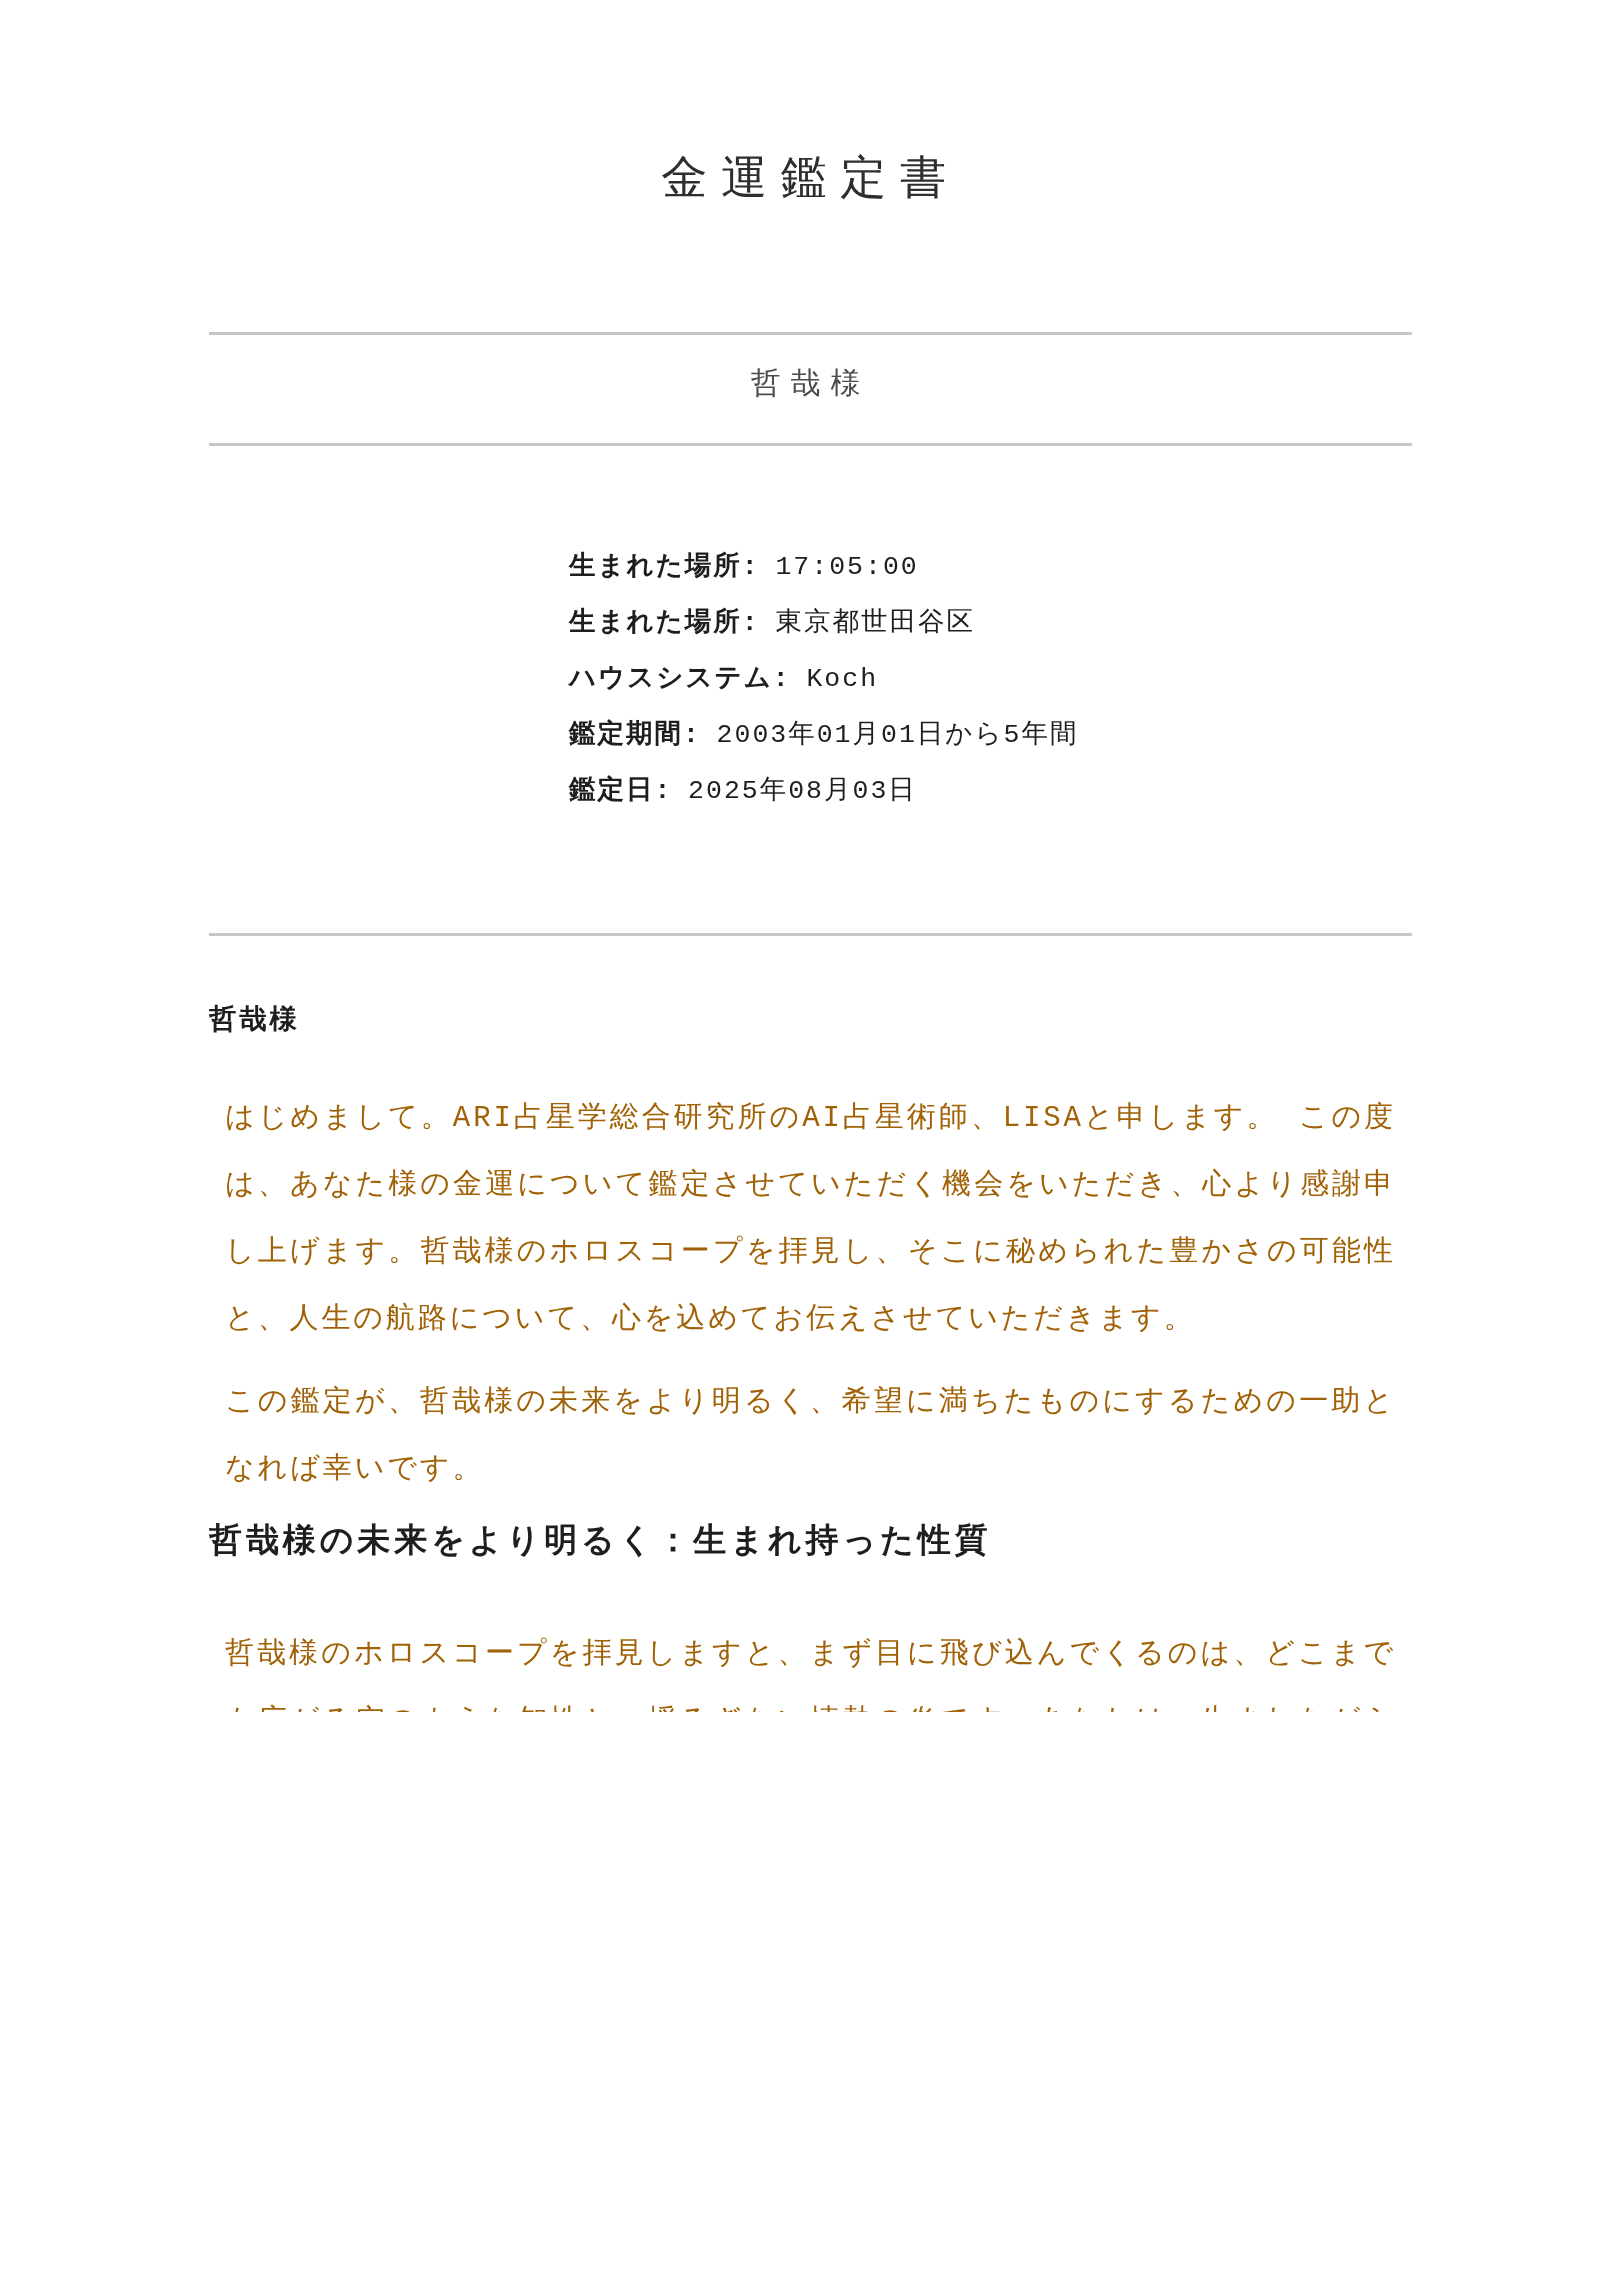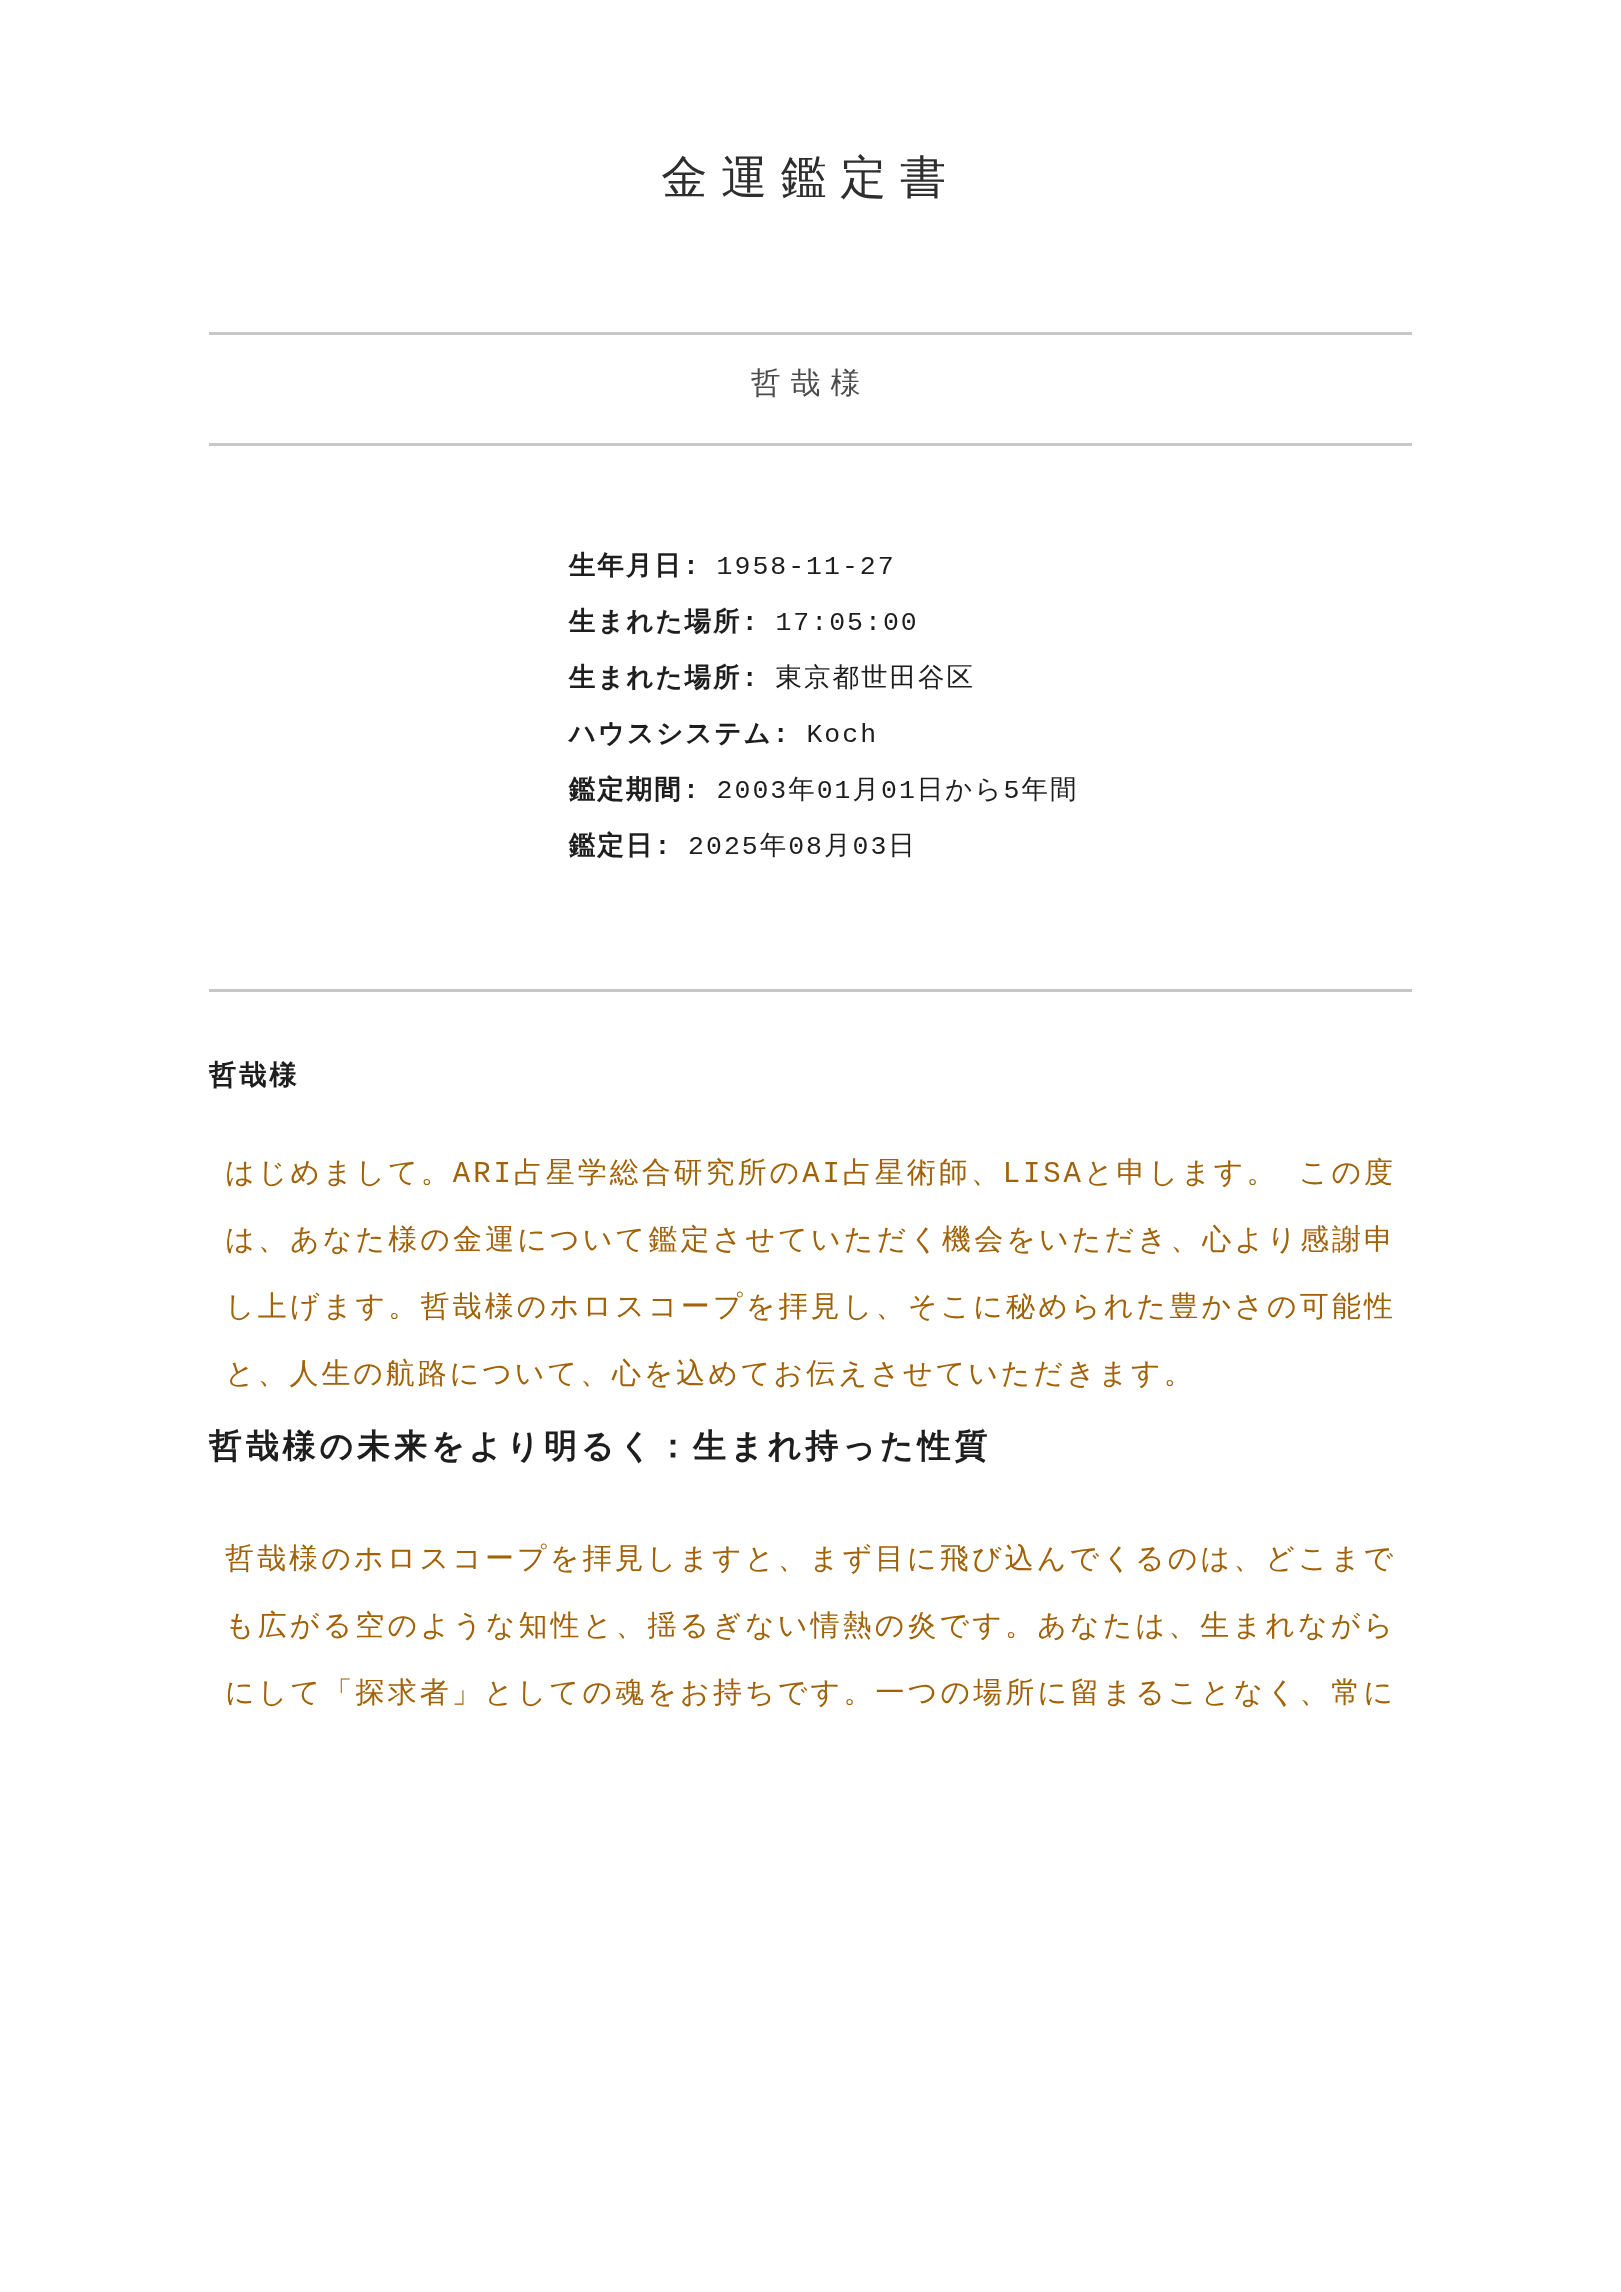--- a/index.html
+++ b/index.html
@@ -114,23 +114,20 @@
     <h1 class="report-title">金運鑑定書</h1>
 
     <div class="rule rule-1"></div>
 
     <div class="client-name">哲哉様</div>
 
     <div class="rule rule-2"></div>
 
     <div class="info-block">
       <div class="info-row">
-        <span class="info-label">生年月日:</span><span class="info-value">1958-11-27</span>
-      </div>
-      <div class="info-row">
         <span class="info-label">生まれた場所:</span><span class="info-value">17:05:00</span>
       </div>
       <div class="info-row">
         <span class="info-label">生まれた場所:</span><span class="info-value">東京都世田谷区</span>
       </div>
       <div class="info-row">
         <span class="info-label">ハウスシステム:</span><span class="info-value">Koch</span>
       </div>
       <div class="info-row">
         <span class="info-label">鑑定期間:</span><span class="info-value">2003年01月01日から5年間</span>
@@ -138,20 +135,21 @@
       <div class="info-row">
         <span class="info-label">鑑定日:</span><span class="info-value">2025年08月03日</span>
       </div>
     </div>
 
     <div class="rule rule-3"></div>
 
     <div class="greeting">哲哉様</div>
 
     <p class="body-par par-first">はじめまして。ARI占星学総合研究所のAI占星術師、LISAと申します。 この度は、あなた様の金運について鑑定させていただく機会をいただき、心より感謝申し上げます。哲哉様のホロスコープを拝見し、そこに秘められた豊かさの可能性と、人生の航路について、心を込めてお伝えさせていただきます。</p>
+    <p class="body-par">この鑑定が、哲哉様の未来をより明るく、希望に満ちたものにするための一助となれば幸いです。</p>
 
     <h2 class="section-heading">哲哉様の未来をより明るく：生まれ持った性質</h2>
 
     <p class="body-par par-after-heading">哲哉様のホロスコープを拝見しますと、まず目に飛び込んでくるのは、どこまでも広がる空のような知性と、揺るぎない情熱の炎です。あなたは、生まれながらにして「探求者」としての魂をお持ちです。一つの場所に留まることなく、常に新しい知識や広い世界に目を向け、精神的な高みを目指していく…それが、哲哉様の人生を貫く大きなテーマとなっています。</p>
 
   </div>
 
   <div class="footer">
     <span class="footer-brand">LISA - ARI占星学総合研究所</span>
     <span class="page-number">1 / 9</span>

